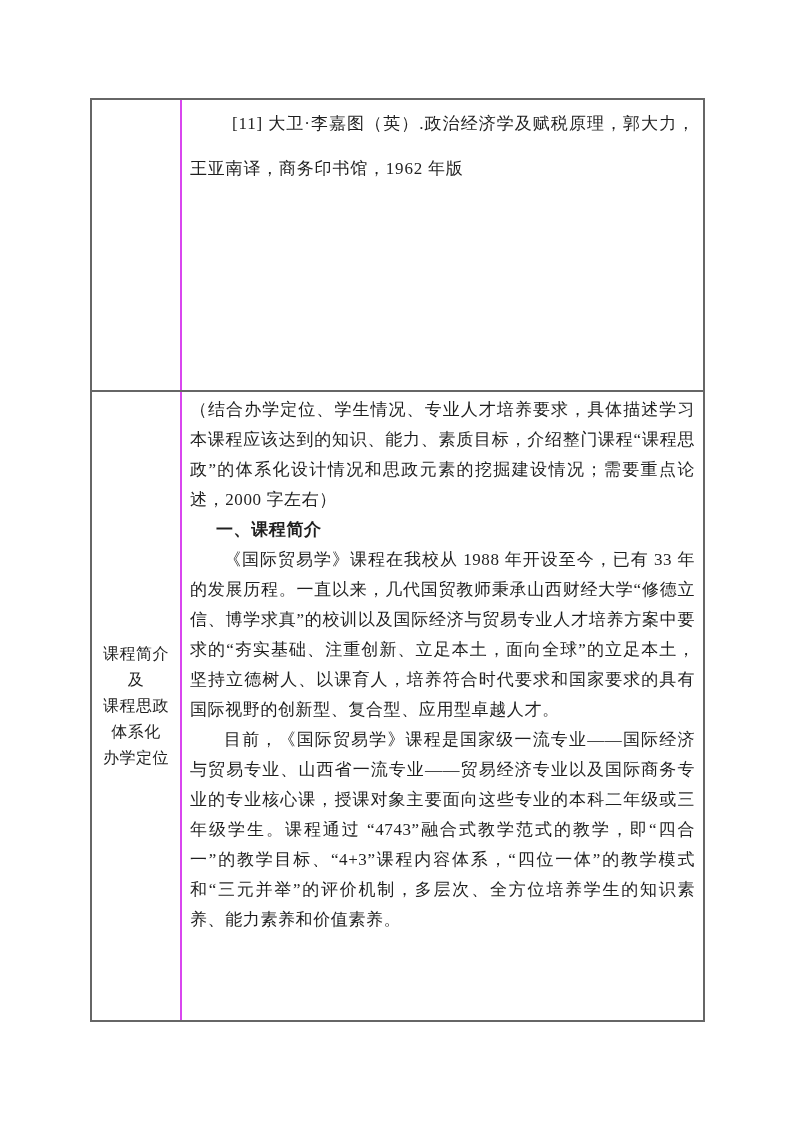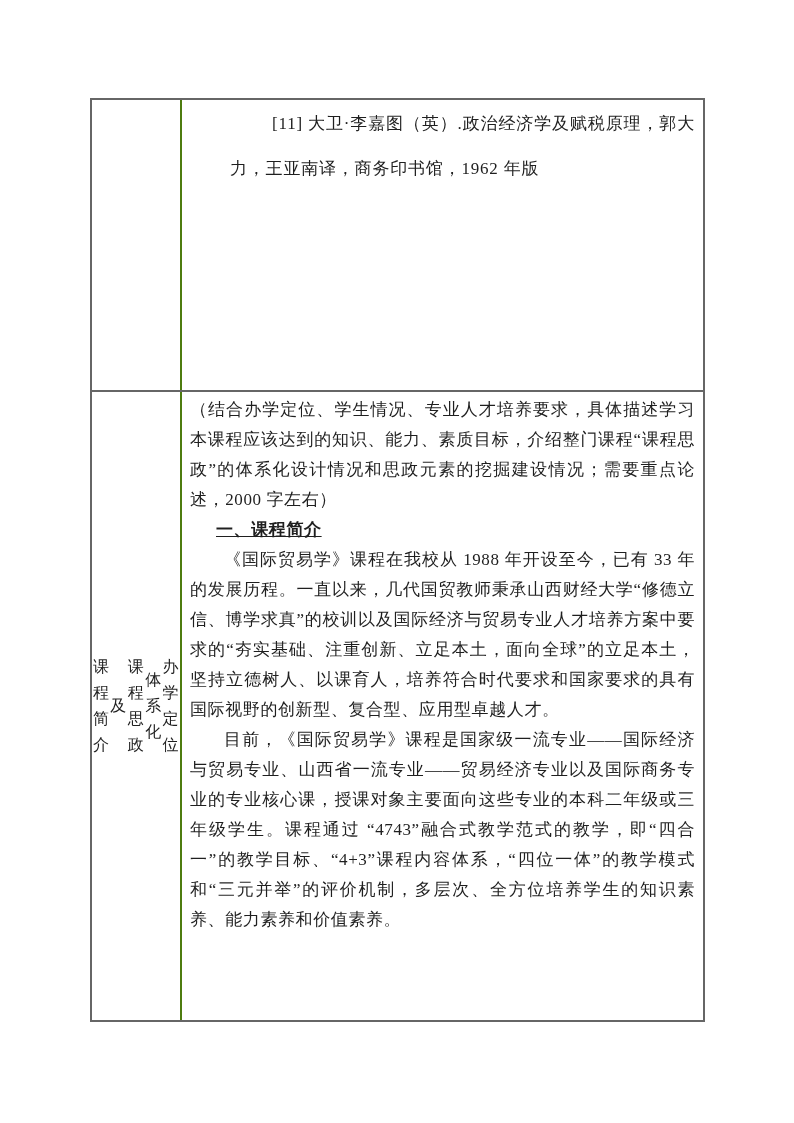--- a/index.html
+++ b/index.html
@@ -23,29 +23,29 @@
     height: 924px;
     border: 2px solid #666;
     box-sizing: border-box;
     background: #ffffff;
   }
   .t-row {
     display: flex;
     box-sizing: border-box;
     width: 100%;
   }
-  .row-refs { height: 292px; border-bottom: 2px solid #666; gap: 40px; }
+  .row-refs { height: 292px; border-bottom: 2px solid #666; }
   .row-intro { height: 628px; }
   .label-cell {
     width: 90px;
     flex: 0 0 90px;
-    border-right: 2px solid #4d7c0f;
+    border-right: 2px solid #d946ef;
     box-sizing: border-box;
     display: flex;
-    flex-direction: row;
+    flex-direction: column;
     justify-content: center;
     align-items: center;
     text-align: center;
     font-size: 16px;
     line-height: 26px;
     letter-spacing: 0.5px;
   }
   .content-cell {
     flex: 1 1 auto;
     box-sizing: border-box;
@@ -70,21 +70,20 @@
     letter-spacing: 0.6px;
     padding-top: 3px;
     border-radius: 12px;
   }
   .intro-cell p { margin: 0; }
   .intro-note { text-indent: 0; }
   .section-heading {
     font-weight: bold;
     text-indent: 26px;
     text-align: left;
-    text-decoration: underline;
   }
   .body-para { text-indent: 34px; }
   .b { font-weight: normal; }
 </style>
 </head>
 <body>
 
 <div class="doc-table">
 
   <div class="t-row row-refs">

